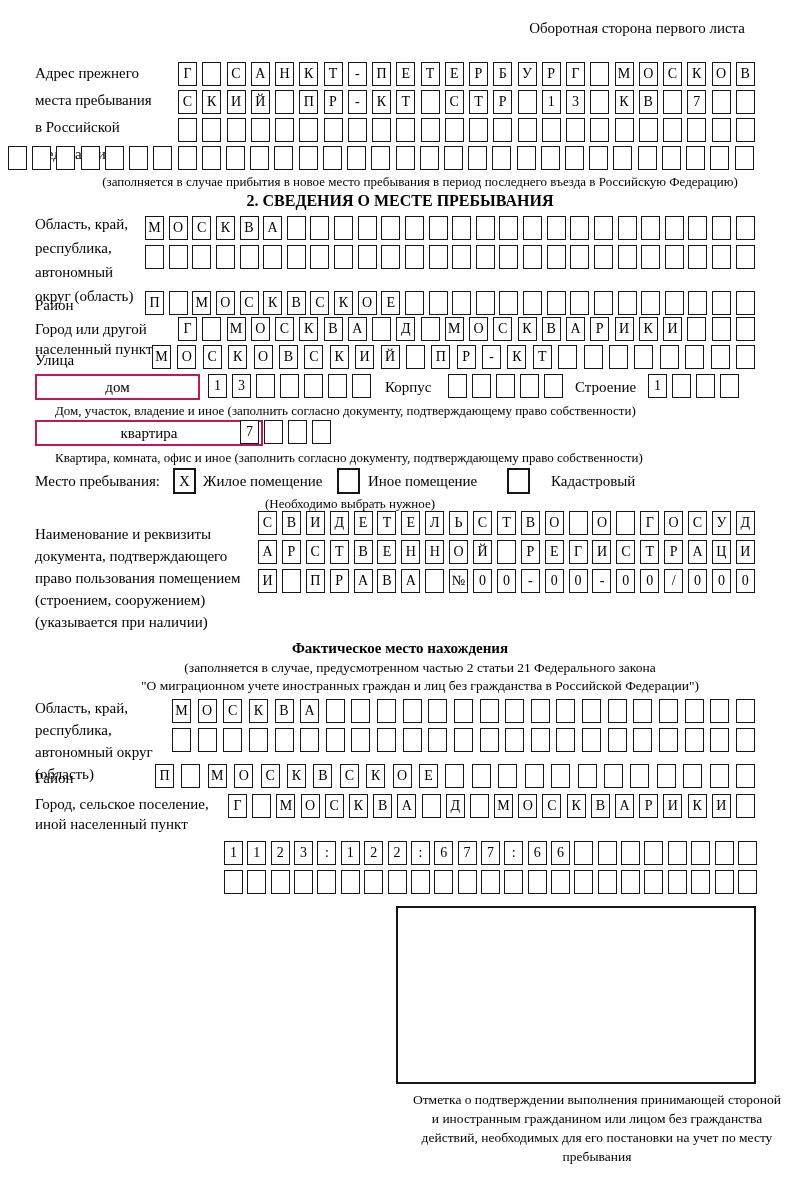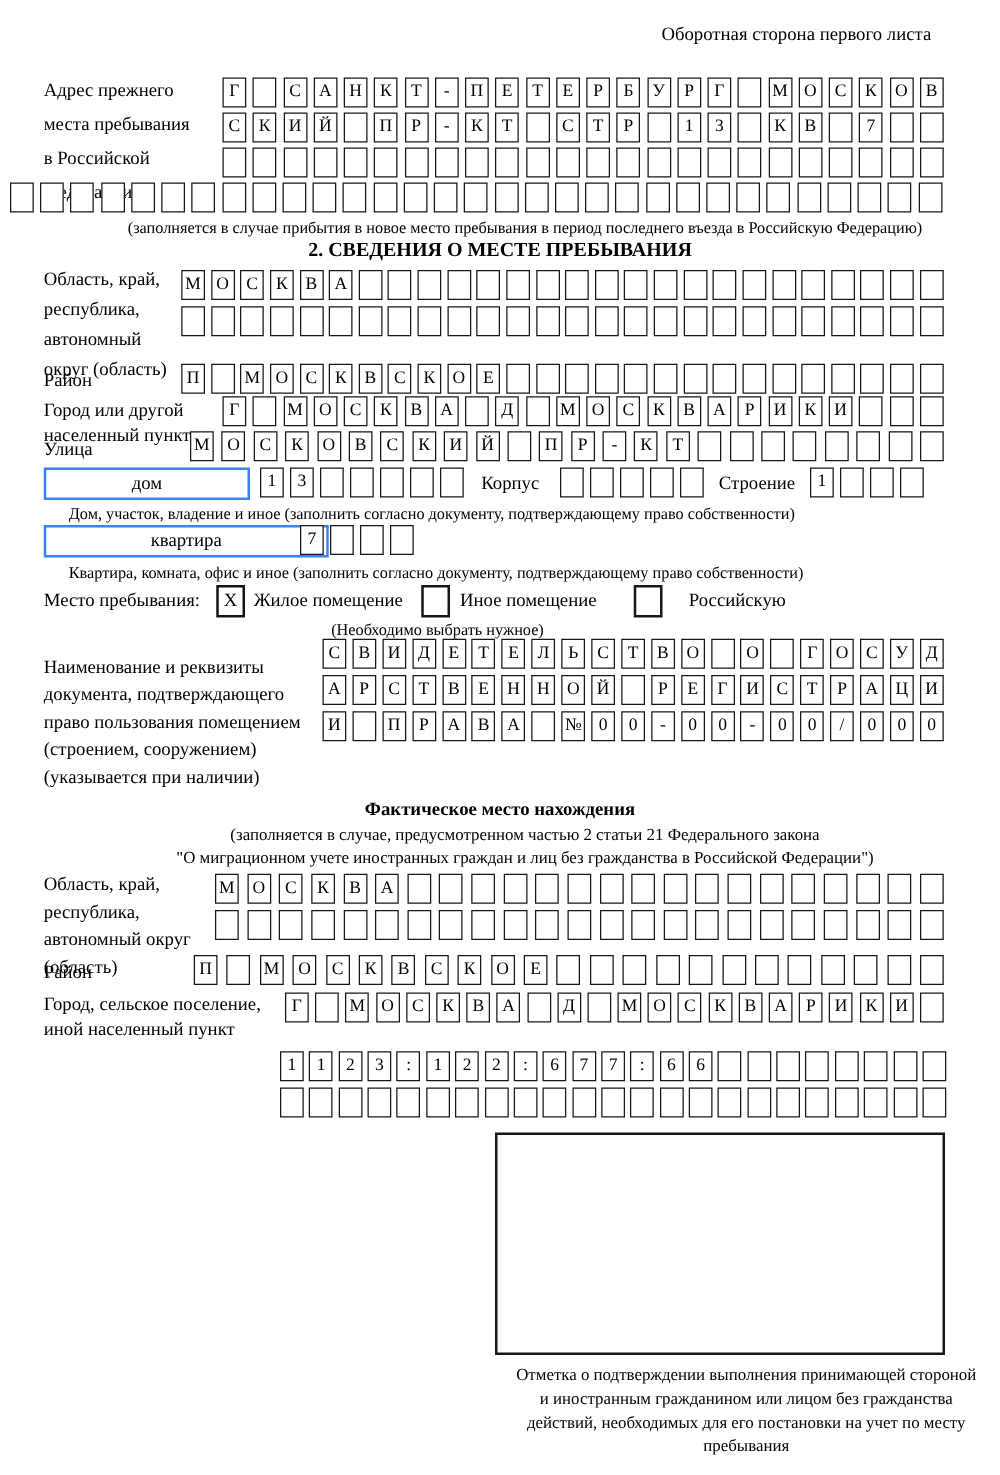--- a/index.html
+++ b/index.html
@@ -17,21 +17,21 @@
   .title{position:absolute;width:100%;text-align:center;font-weight:bold;font-size:16px;}
   .subtitle{position:absolute;width:100%;text-align:center;font-weight:bold;font-size:15px;}
   .boxrow{position:absolute;display:flex;justify-content:space-between;}
   .boxgroup{position:absolute;display:flex;gap:5px;}
   .cell{
     flex:0 0 19px;width:19px;height:24px;box-sizing:border-box;background:#fff;
     border:1.8px solid #161616;display:inline-flex;align-items:center;justify-content:center;
     font-size:14px;line-height:1;
   }
   .labelbox{
-    position:absolute;box-sizing:border-box;border:2px solid #3b82f6;height:26px;
+    position:absolute;box-sizing:border-box;border:2px solid #be185d;height:26px;
     display:flex;align-items:center;justify-content:center;font-size:15px;background:#fff;
   }
   .checkbox{
     position:absolute;box-sizing:border-box;width:23px;height:26px;border:2px solid #161616;
     display:flex;align-items:center;justify-content:center;font-size:15px;background:#fff;
   }
   .bigbox{position:absolute;box-sizing:border-box;border:2px solid #161616;background:#fff;}
   .rightnote{position:absolute;font-size:15px;}
 </style>
 </head>
@@ -336,21 +336,21 @@
       <span class="cell"></span>
     </div>
   <div class="caption" style="left:35px;top:450px;width:740px;">Квартира, комната, офис и иное (заполнить согласно документу, подтверждающему право собственности)</div>
 
   <div class="label" style="left:35px;top:470px;">Место пребывания:</div>
   <div class="checkbox" style="left:173px;top:468px;">X</div>
   <div class="label" style="left:203px;top:470px;">Жилое помещение</div>
   <div class="checkbox" style="left:337px;top:468px;"></div>
   <div class="label" style="left:368px;top:470px;">Иное помещение</div>
   <div class="checkbox" style="left:507px;top:468px;"></div>
-  <div class="label" style="left:551px;top:470px;">Российскую</div>
+  <div class="label" style="left:551px;top:470px;">Кадастровый</div>
   <div class="caption center" style="left:180px;top:496px;width:300px;">(Необходимо выбрать нужное)</div>
 
   <div class="label lh22" style="left:35px;top:511px;width:212px;margin-top:12px;">Наименование и реквизиты документа, подтверждающего право пользования помещением (строением, сооружением) (указывается при наличии)</div>
   <div class="boxrow" style="left:258px;top:511px;width:497px;">
       <span class="cell">С</span>
       <span class="cell">В</span>
       <span class="cell">И</span>
       <span class="cell">Д</span>
       <span class="cell">Е</span>
       <span class="cell">Т</span>

